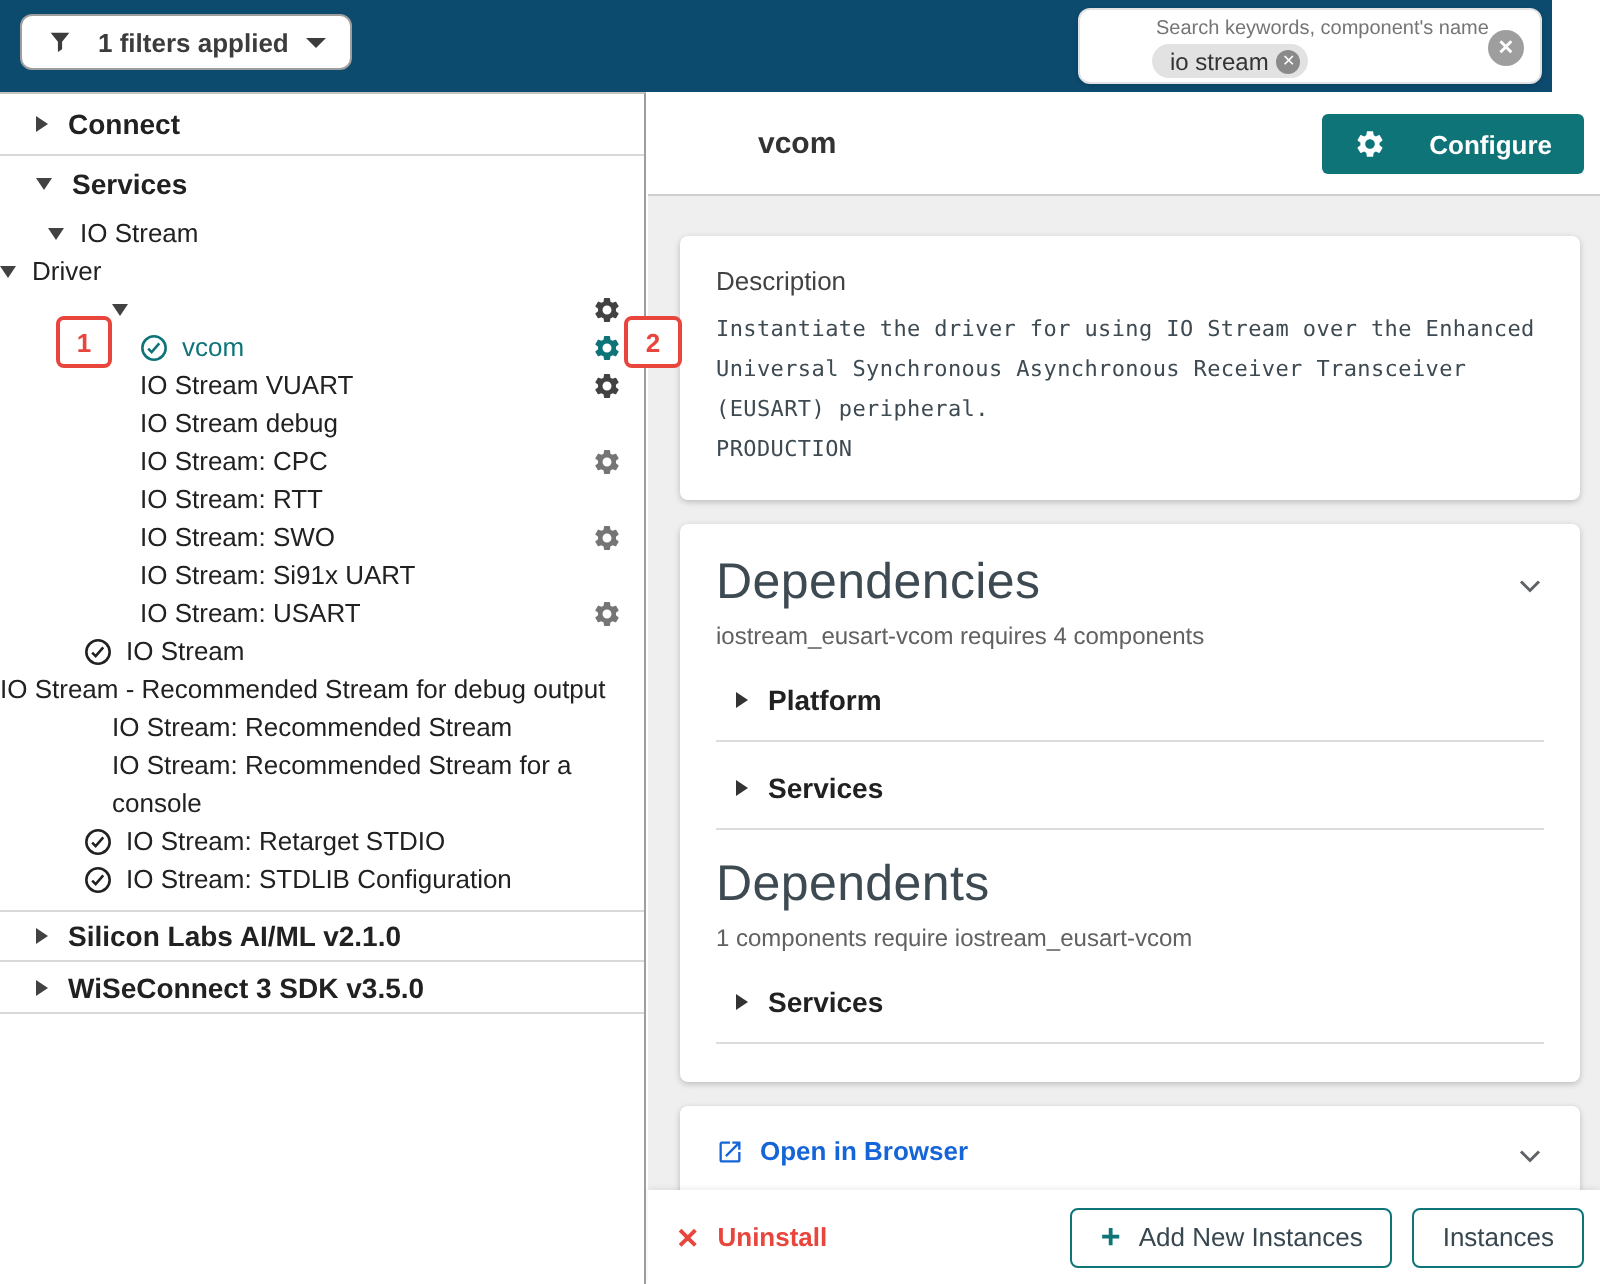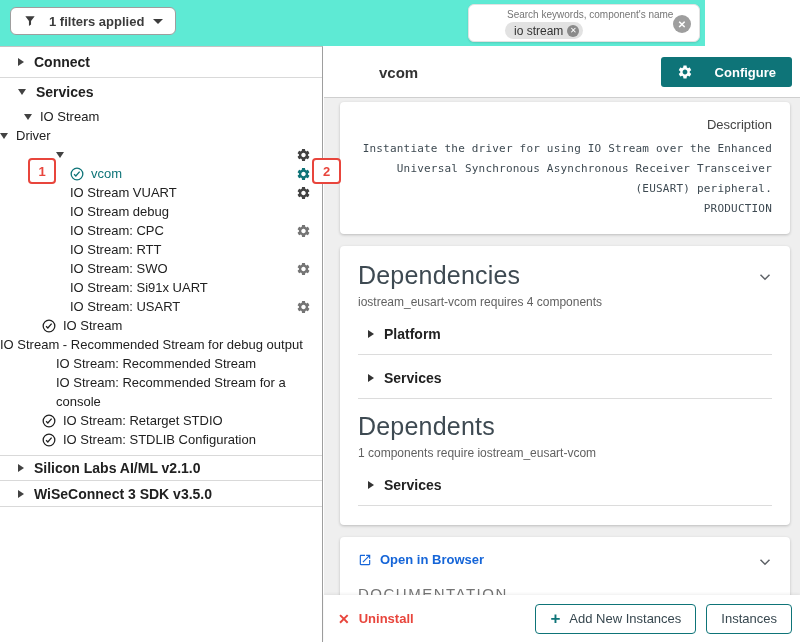--- a/index.html
+++ b/index.html
@@ -1,20 +1,20 @@
 <!DOCTYPE html>
 <html style="--accent: #0e7478; --danger: #e8453c; --link: #1565d8;"><head>
 <meta charset="utf-8">
 <style>
   * { margin:0; padding:0; box-sizing:border-box; }
   html,body { width:800px; height:642px; }
   body { position:relative; font-family:"Liberation Sans",sans-serif; background:#fff; overflow:hidden; color:#212121; }
 
   
-  .topbar { position:absolute; top:0; left:0; width:705px; height:46px; background:#5eead4;text-align:center; }
+  .topbar { position:absolute; top:0; left:0; width:776px; height:46px; background:#0c4a6e;text-align:center; }
   .filter-btn { position:absolute; left:10px; top:7px; height:28px; width:166px; border:1px solid #9e9e9e;
     border-radius:6px; display:flex; align-items:center; padding:0 12px; font-size:13px; font-weight:bold;
     color:#3c3c3c; background:#fff; cursor:pointer; }
   .filter-btn svg { width:14px; height:14px; fill:#3c3c3c; margin-right:12px; }
   .caret-down { width:0; height:0; border-left:5px solid transparent; border-right:5px solid transparent;
     border-top:5px solid #3c3c3c; margin-left:auto; }
 
   .search-box { position:absolute; right:5px; top:4px; width:232px; height:38px; background:#fff;
     border:1px solid #e2e2e2; border-radius:6px; box-shadow:0 1px 2px rgba(0,0,0,.12); cursor:text; }
   .search-label { position:absolute; top:4px; left:38px; font-size:10px; color:#757575; white-space:nowrap; }
@@ -69,21 +69,21 @@
   .detail-title { position:absolute; left:55px; top:50%; transform:translateY(-50%); font-size:15px;
     font-weight:bold; color:#333; }
   .configure-btn { position:absolute; right:8px; top:11px; height:30px; padding:0 16px;
     background:var(--accent); color:#fff; border:none; border-radius:3px; display:flex; align-items:center;
     font-size:13px; font-weight:bold; cursor:pointer; font-family:inherit;gap:10px; }
   .configure-btn svg { width:16px; height:16px; fill:#fff; margin-right:12px; }
 
   .detail-content { position:absolute; top:52px; left:0; right:0; bottom:0; background:#efefef; overflow:hidden; }
   .card { position:relative; background:#fff; border-radius:4px; box-shadow:0 1px 3px rgba(0,0,0,.22);
     margin:0 10px 12px 16px; padding:15px 18px; }
-  .card-desc { margin-top:4px;text-align:right; }
+  .card-desc { margin-top:20px; }
   .sec-label { font-size:13px; color:#424242; margin-bottom:7px; }
   .mono { font-family:"DejaVu Sans Mono","Liberation Mono",monospace; font-size:11px; color:#3e4a52;
     line-height:20px; letter-spacing:.2px; }
   .quality { margin-top:15px; }
 
   .h2 { font-size:25px; font-weight:400; color:#3e4a52; letter-spacing:.2px; }
   .sub { font-size:12px; color:#616161; margin:5px 0 15px; }
   .dep-row { display:flex; align-items:center; font-size:14px; font-weight:bold; color:#212121;
     padding:2px 0 12px 10px; cursor:pointer; }
   .dep-row .tri-r { margin-right:10px; border-left-color:#333; }

